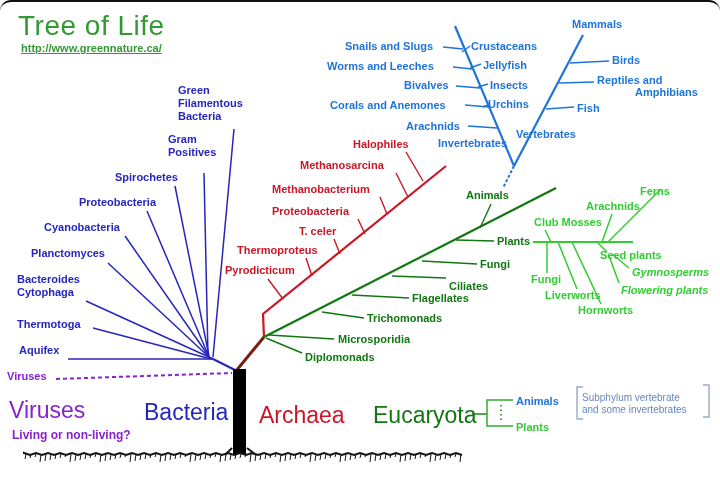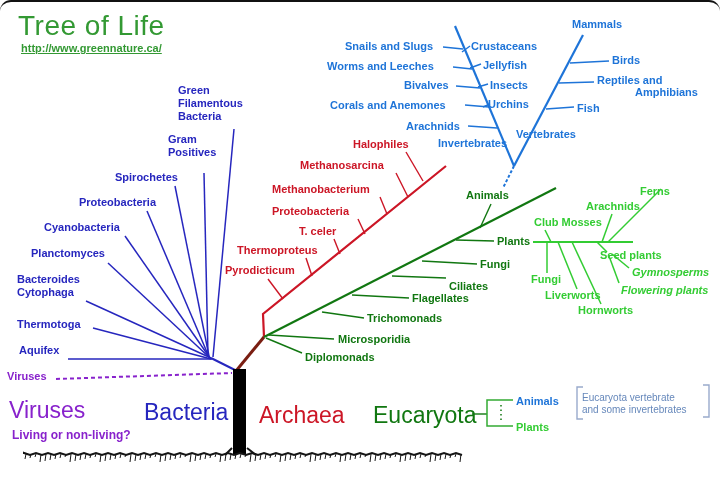--- a/index.html
+++ b/index.html
@@ -200,16 +200,16 @@
   <div class="lbl purple" style="left:7px;top:368px">Viruses</div>
   <div class="lbl purple big" style="left:9px;top:396px">Viruses</div>
   <div class="lbl purple small12" style="left:12px;top:427px">Living or non-living?</div>
 
   <div class="lbl dkblue big" style="left:144px;top:398px">Bacteria</div>
   <div class="lbl dkgreen big" style="left:373px;top:401px">Eucaryota</div>
   <div class="lbl red big" style="left:259px;top:401px">Archaea</div>
 
   <div class="lbl ltblue" style="left:516px;top:393px">Animals</div>
   <div class="lbl ltgreen" style="left:516px;top:419px">Plants</div>
-  <div class="note" style="left:582px;top:390px">Eucaryota vertebrate</div>
+  <div class="note" style="left:582px;top:390px">Subphylum vertebrate</div>
   <div class="note" style="left:582px;top:402px">and some invertebrates</div>
 
 </div>
 
 </body></html>

